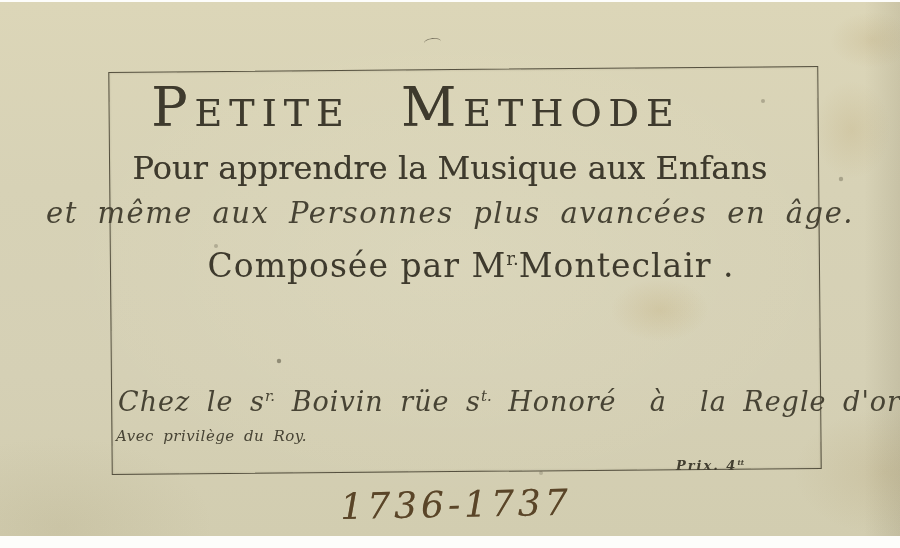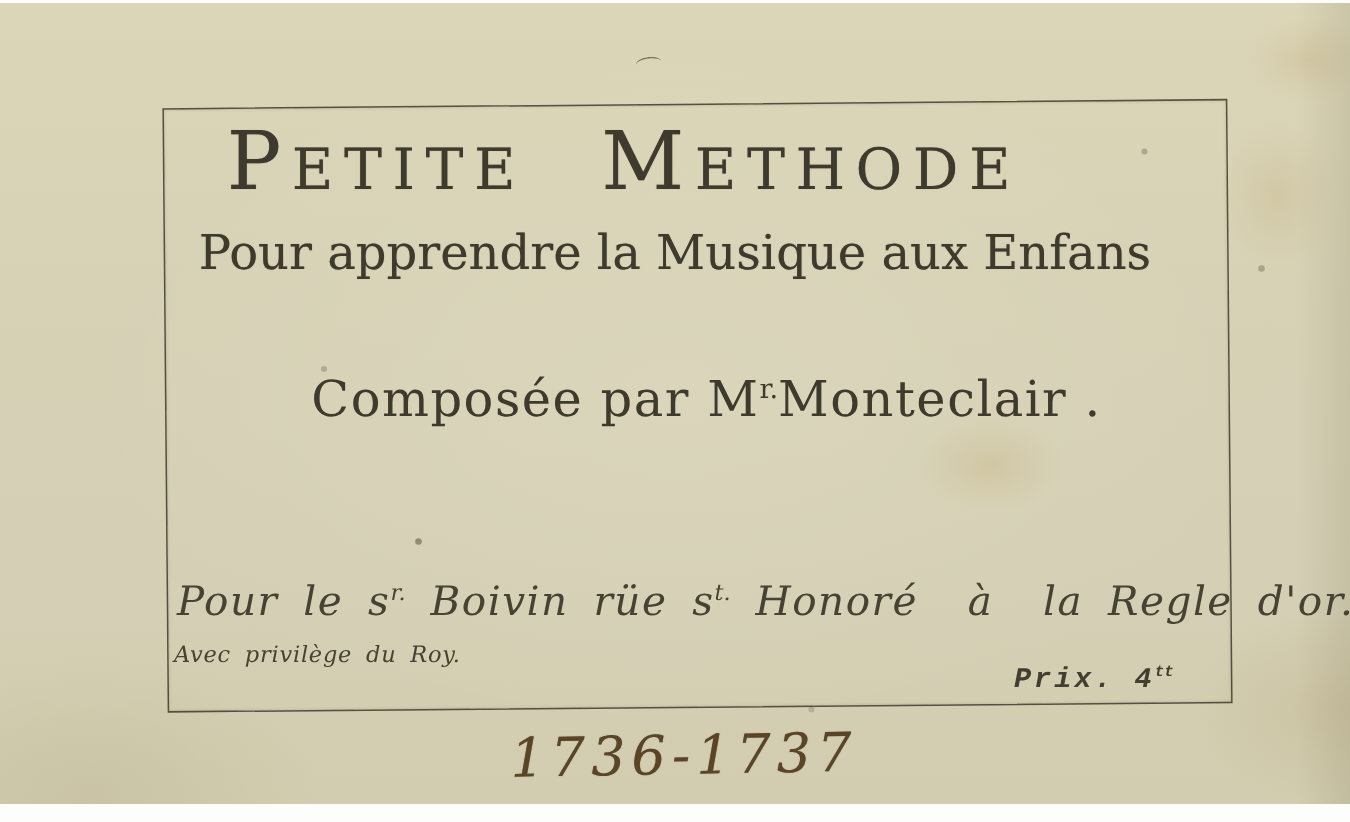--- a/index.html
+++ b/index.html
@@ -59,22 +59,22 @@
   }
   .privilege{
     top:425px;left:116px;font-size:15px;font-style:italic;color:#474334;
     letter-spacing:.5px;word-spacing:4px;
   }
   .engraver{
     top:446px;left:119px;font-size:21px;font-style:italic;color:#474334;
     letter-spacing:.5px;word-spacing:4px;
   }
   .price{
-    top:440px;left:676px;font-size:19px;font-style:italic;font-weight:600;
-    color:#423e30;letter-spacing:2px;font-family:Liberation Mono, monospace;
+    top:456px;left:676px;font-size:13px;font-style:italic;font-weight:600;
+    color:#423e30;letter-spacing:2px;
   }
   .sup{font-size:55%;vertical-align:super;letter-spacing:0;}
   .date{
     top:482px;font-size:36px;font-style:italic;color:#5a4528;
     letter-spacing:4px;transform:rotate(-1deg);padding-left:12px;
     text-shadow:0 0 .6px rgba(90,69,40,.5);
   }
   .paper-mark{
     position:absolute;left:424px;top:36px;width:17px;height:7px;
     border-top:1.6px solid rgba(70,65,50,.65);border-radius:50%;
@@ -101,28 +101,29 @@
 
     <div class="paper-mark"></div>
     <div class="specks"></div>
 
     <div class="frame"></div>
 
     <div class="line centered title">Petite Methode</div>
 
     <div class="line centered subtitle">Pour apprendre la Musique aux Enfans</div>
 
+    <div class="line centered audience">et même aux Personnes plus avancées en âge.</div>
 
     <div class="line centered composer">
       <span>Composée par M</span><span class="sup">r.</span><span>Monteclair .</span>
     </div>
 
 
     <div class="line publisher">
-      <span>Pour le s</span><span class="sup">r.</span><span>&nbsp;Boivin rüe s</span><span class="sup">t.</span><span>&nbsp;Honoré &nbsp;à &nbsp;la Regle d'or.</span>
+      <span>Chez le s</span><span class="sup">r.</span><span>&nbsp;Boivin rüe s</span><span class="sup">t.</span><span>&nbsp;Honoré &nbsp;à &nbsp;la Regle d'or.</span>
     </div>
 
     <div class="line privilege">Avec privilège du Roy.</div>
 
 
     <div class="line price">
       <span>Prix. 4</span><span class="sup">tt</span>
     </div>
 
     <div class="line centered date">1736-1737</div>

